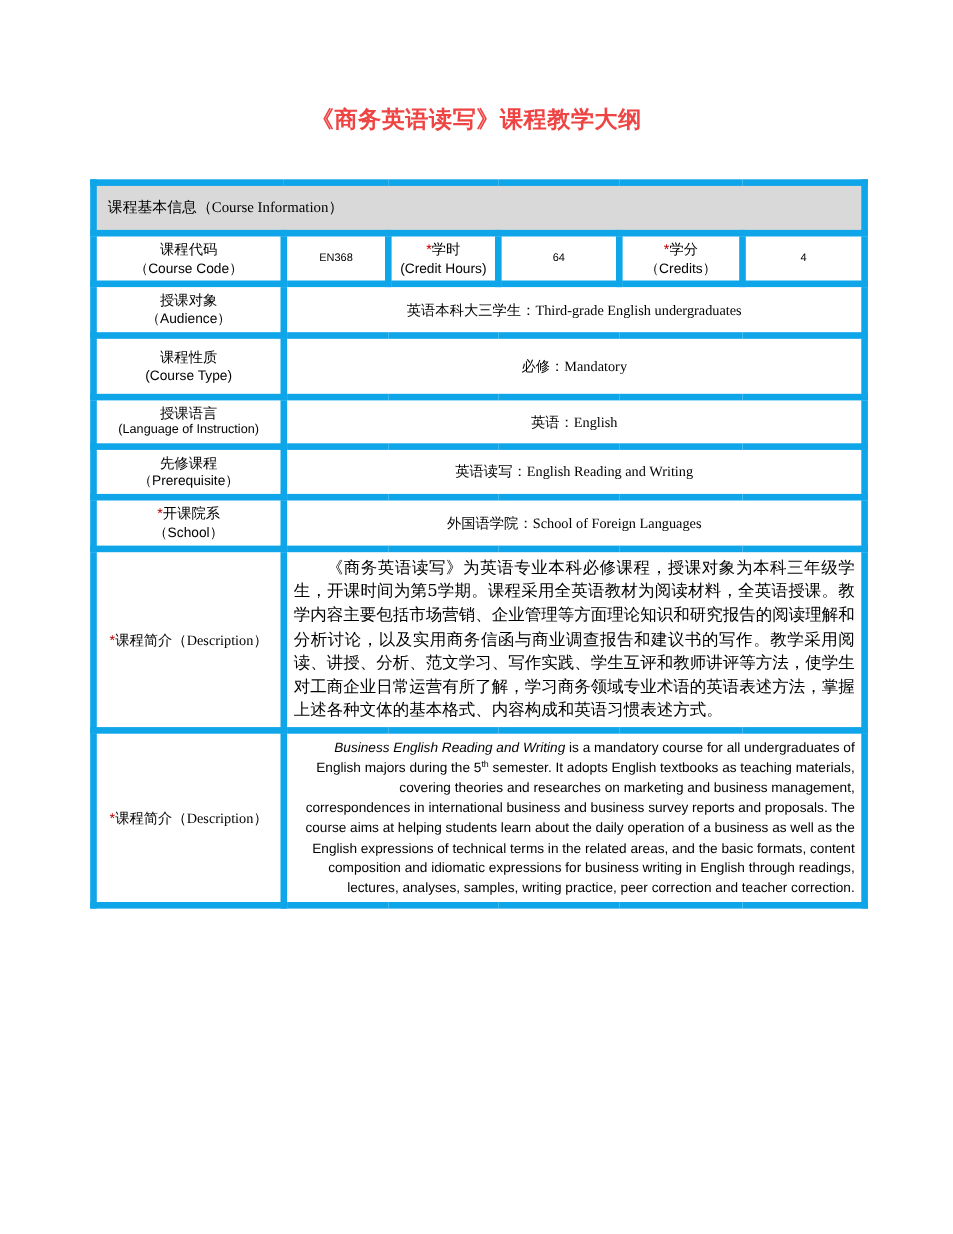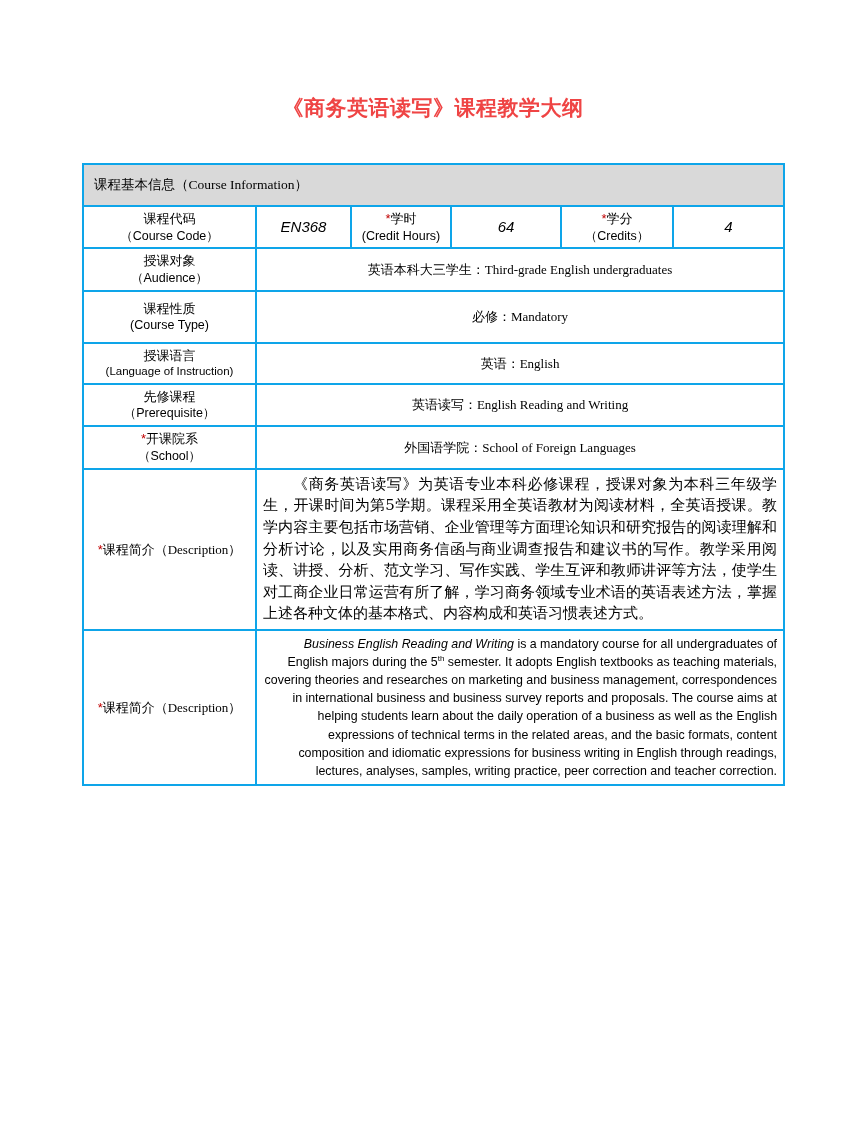--- a/index.html
+++ b/index.html
@@ -35,21 +35,21 @@
   table.syllabus {
     position: absolute;
     left: 82px;
     top: 163px;
     width: 701px;
     border-collapse: collapse;
     table-layout: fixed;
     font-size: 13px;
   }
   table.syllabus td {
-    border: 2px solid #0ea5e9;
+    border: 6px solid #0ea5e9;
     padding: 3px 4px;
     vertical-align: middle;
     text-align: center;
     line-height: 1.35;
   }
   .band {
     background: #d9d9d9;
     text-align: left !important;
     padding-left: 10px !important;
     font-size: 13.5px;
@@ -61,22 +61,21 @@
   }
   .req {
     color: #c00000;
     font-family: "Liberation Sans", sans-serif;
   }
   .en {
     font-family: "Liberation Sans", sans-serif;
     font-size: 12.5px;
   }
   .val {
-    font-size: 15px;
-    font-style: italic;
+    font-size: 10px;
   }
   .mix {
     font-size: 13px;
   }
   .desc-body {
     text-align: justify !important;
     vertical-align: top !important;
     padding: 4px 6px 4px 6px !important;
     line-height: 1.42;
   }

